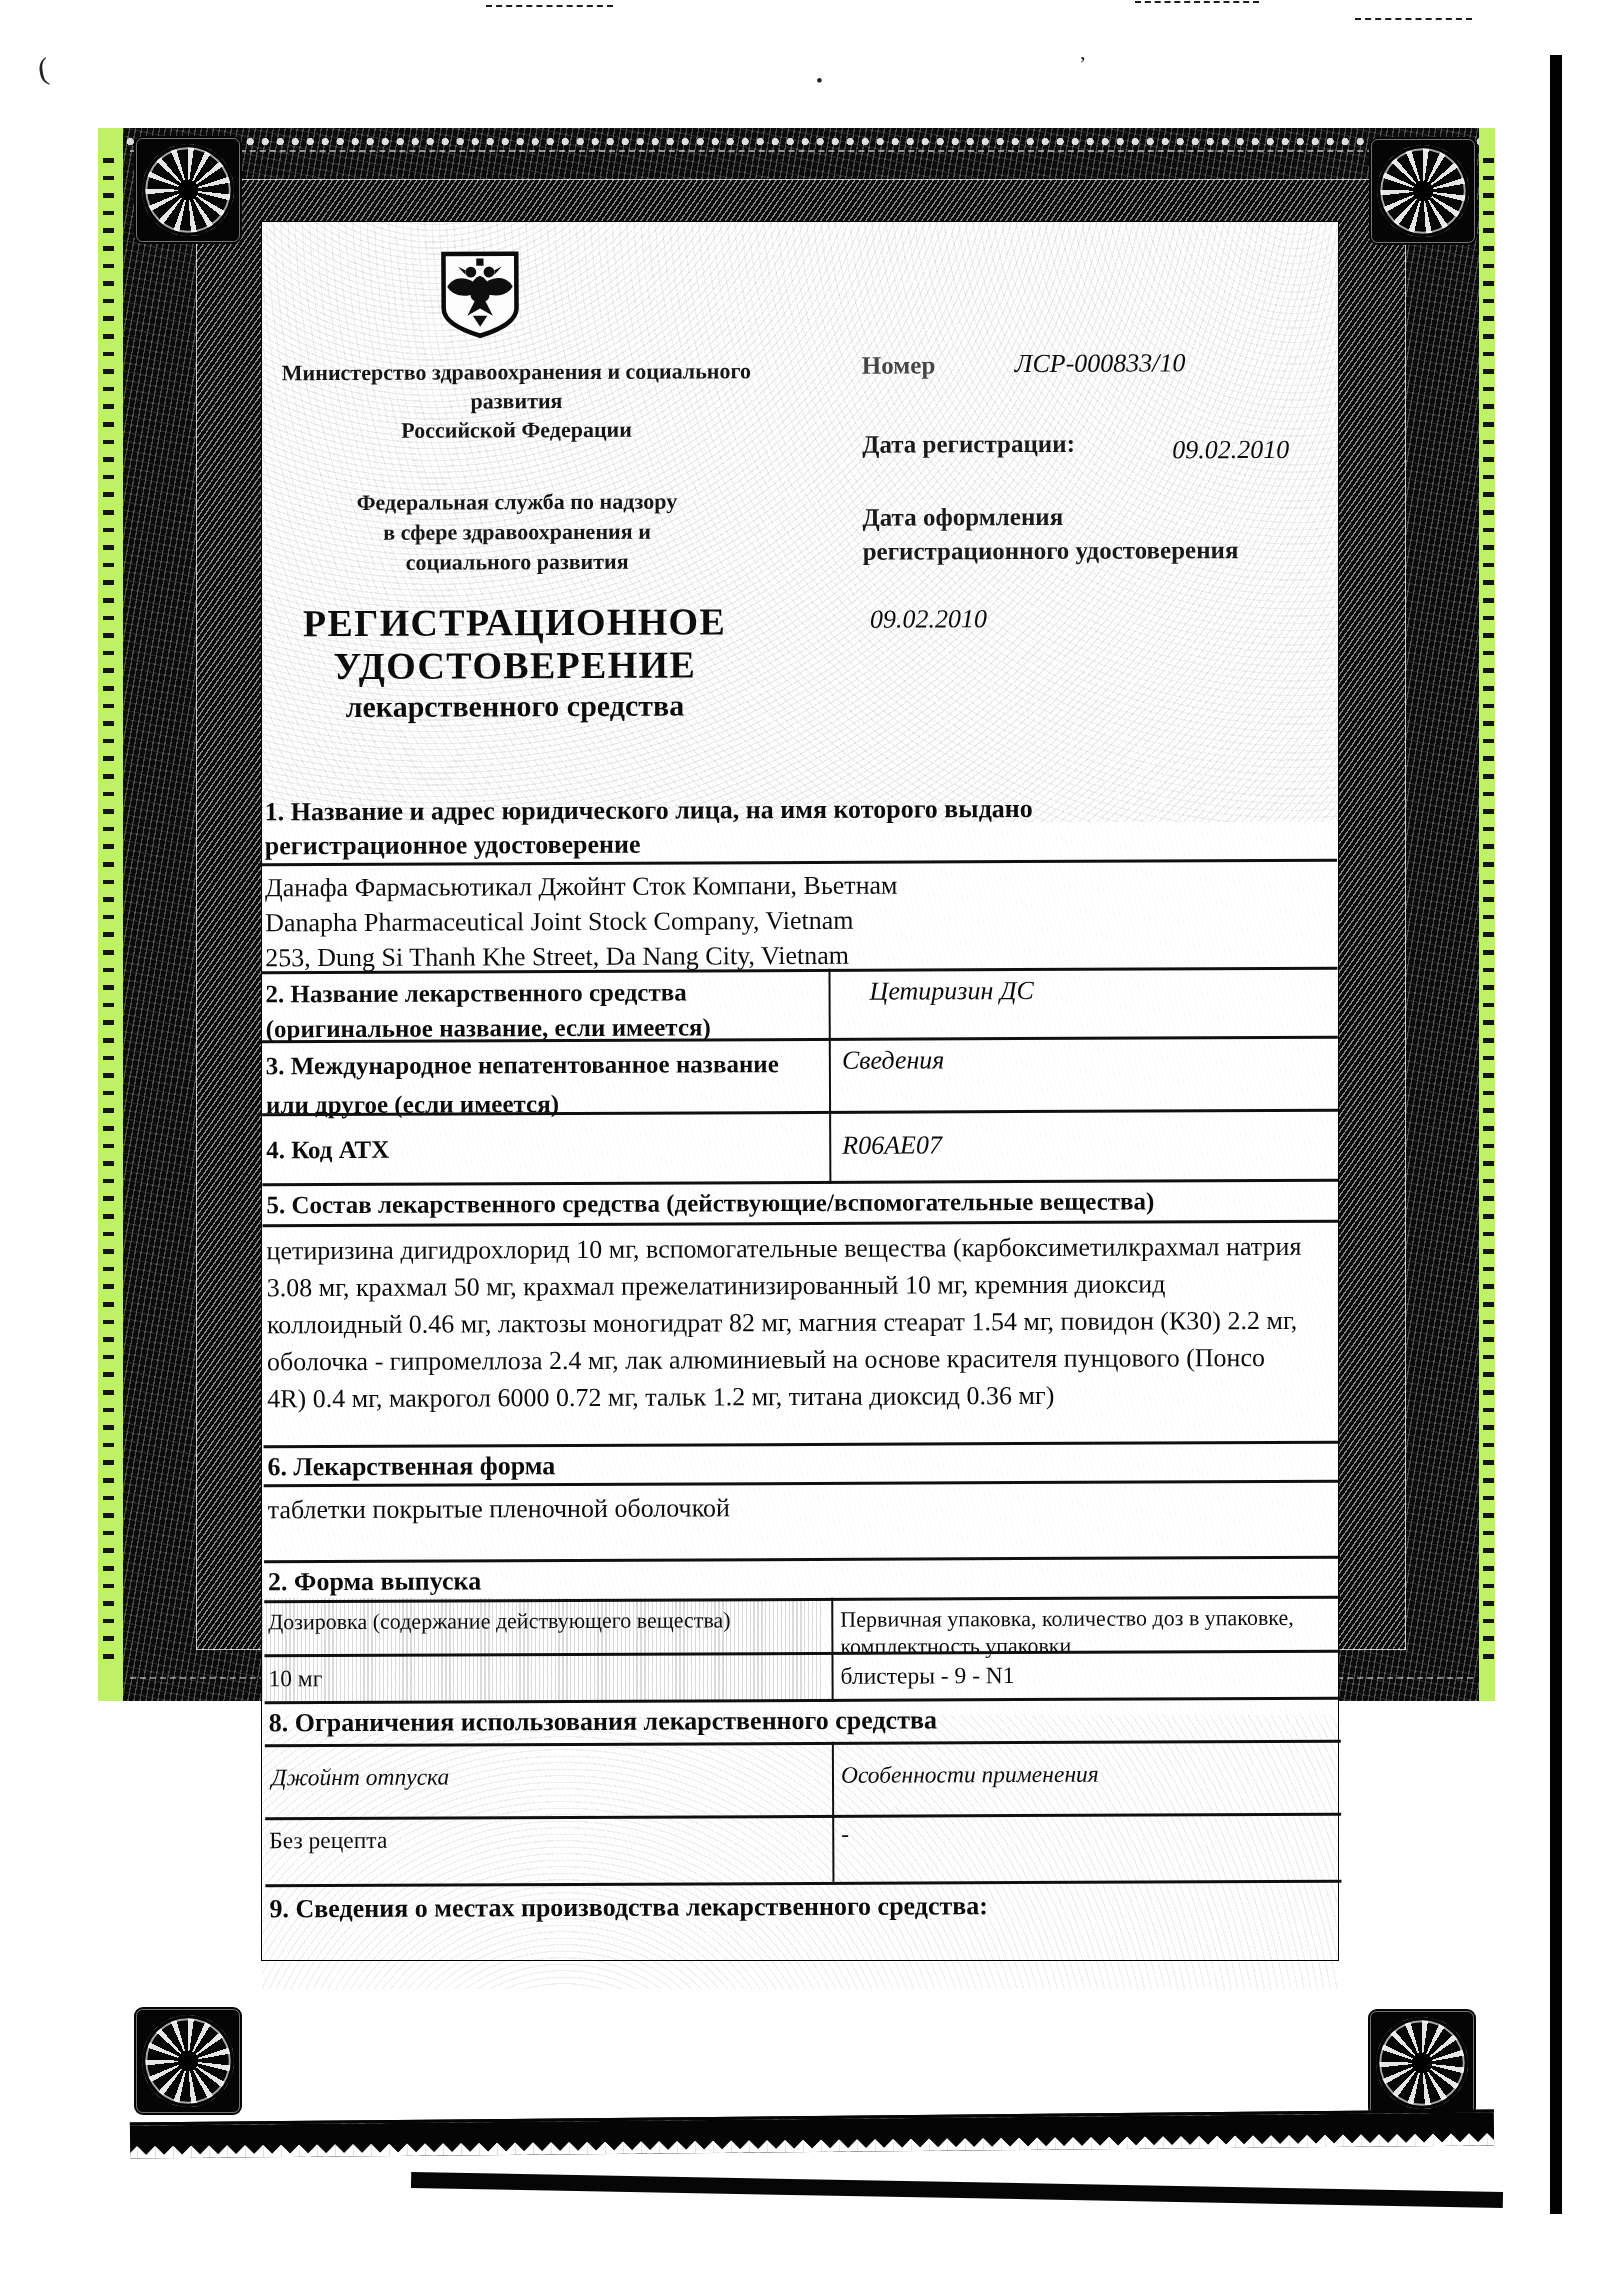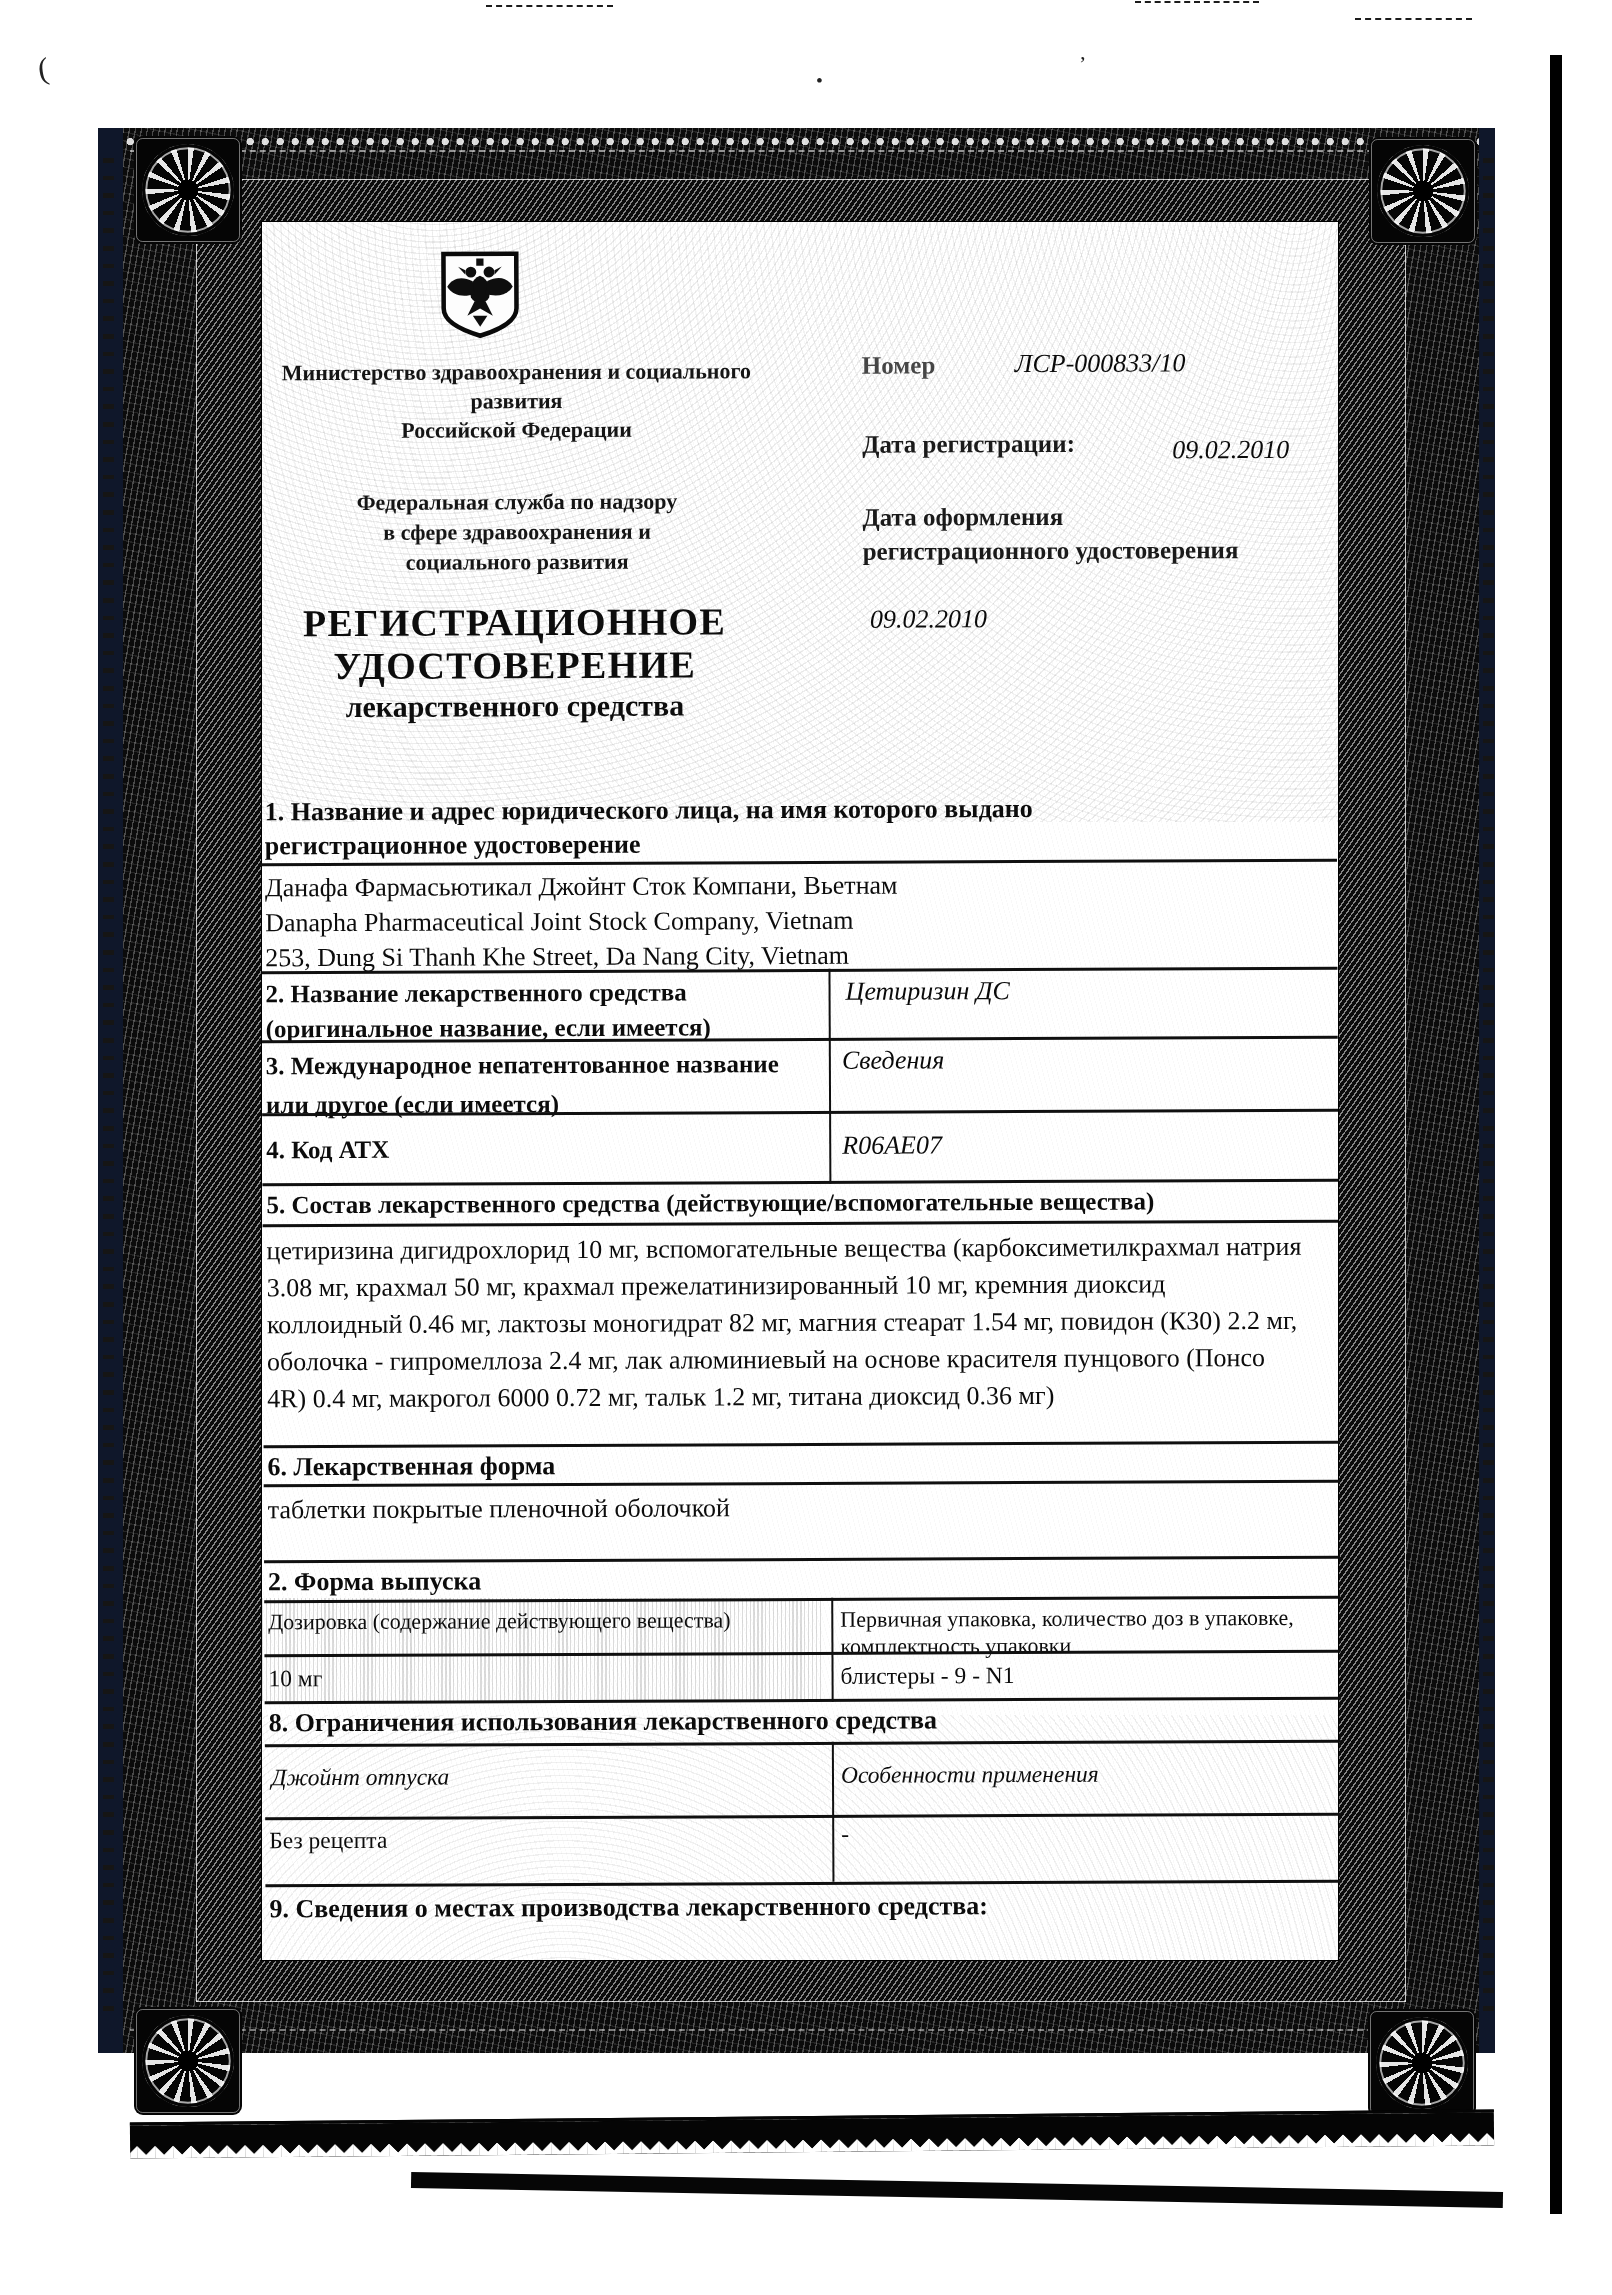--- a/index.html
+++ b/index.html
@@ -10,21 +10,21 @@
   .dash{position:absolute;border-top:2.6px dashed #1c1c1c;}
   .mark{position:absolute;font-size:31px;color:#222;}
   .scanbar-right{position:absolute;left:1550px;top:55px;width:11.7px;height:2159px;background:#000;}
   .bottom-saw{position:absolute;left:130px;top:2116px;width:1364px;height:33px;background-color:#050505;
      background-image:linear-gradient(-45deg,#fff 9px,transparent 9px),linear-gradient(45deg,#fff 9px,transparent 9px);
      background-size:18px 33px;background-repeat:repeat-x;background-position:bottom;
      border-top:3.9px solid #050505;transform:rotate(-0.55deg);}
   .bottom-line{position:absolute;left:411px;top:2182px;width:1092px;height:15.7px;background:#060606;transform:rotate(1.05deg);}
 
   
-  .frame{position:absolute;left:98px;top:128px;width:1397px;height:1925px;background:#0f172a;}
+  .frame{position:absolute;left:98px;top:128px;width:1397px;height:1573px;background:#bef264;}
   .ticks-l,.ticks-r{position:absolute;top:30px;bottom:30px;width:10.4px;
      background-image:repeating-linear-gradient(180deg,#151515 0 4.6px,transparent 4.6px 17.6px);}
   .ticks-l{left:5.2px;}
   .ticks-r{right:1.3px;}
   .band{position:absolute;left:25px;top:0;right:15.7px;bottom:0;background-color:#0b0b0b;
      background-image:
        repeating-linear-gradient(100deg,rgba(255,255,255,.26) 0 1.3px,transparent 1.3px 5.9px),
        repeating-linear-gradient(12deg,rgba(255,255,255,.10) 0 1.3px,transparent 1.3px 8.5px);}
   .band::before{content:"";position:absolute;inset:22px 6.5px;border-top:2px dashed rgba(255,255,255,.55);
      border-bottom:2px dashed rgba(255,255,255,.45);}
@@ -149,21 +149,21 @@
         <div class="hr" style="top:639px;height:3.3px;"></div>
         <div class="body-t" style="left:3.9px;top:646px;width:1043px;">
           <div>Данафа Фармасьютикал Джойнт Сток Компани, Вьетнам</div>
           <div>Danapha Pharmaceutical Joint Stock Company, Vietnam</div>
           <div>253, Dung Si Thanh Khe Street, Da Nang City, Vietnam</div>
         </div>
 
         <div class="hr" style="top:747px;"></div>
         <div class="vdiv" style="left:567px;top:747px;height:215px;"></div>
         <div class="cell-h" style="left:3.9px;top:752px;width:548px;">2. Название лекарственного средства (оригинальное название, если имеется)</div>
-        <div class="val" style="left:584px;top:755px;">Цетиризин ДС</div>
+        <div class="val" style="left:608px;top:755px;">Цетиризин ДС</div>
         <div class="hr" style="top:816px;"></div>
         <div class="cell-h" style="left:3.9px;top:822px;width:548px;line-height:39px;">3. Международное непатентованное название или другое (если имеется)</div>
         <div class="val" style="left:580px;top:824px;">Сведения</div>
         <div class="hr" style="top:889px;"></div>
         <div class="cell-h" style="left:3.9px;top:908px;width:548px;">4. Код АТХ</div>
         <div class="val" style="left:580px;top:909px;">R06AE07</div>
         <div class="hr" style="top:959px;"></div>
 
         <div class="sec-h" style="left:3.9px;top:964px;width:1073px;font-size:25px;">5. Состав лекарственного средства (действующие/вспомогательные вещества)</div>
         <div class="hr" style="top:1000px;"></div>

